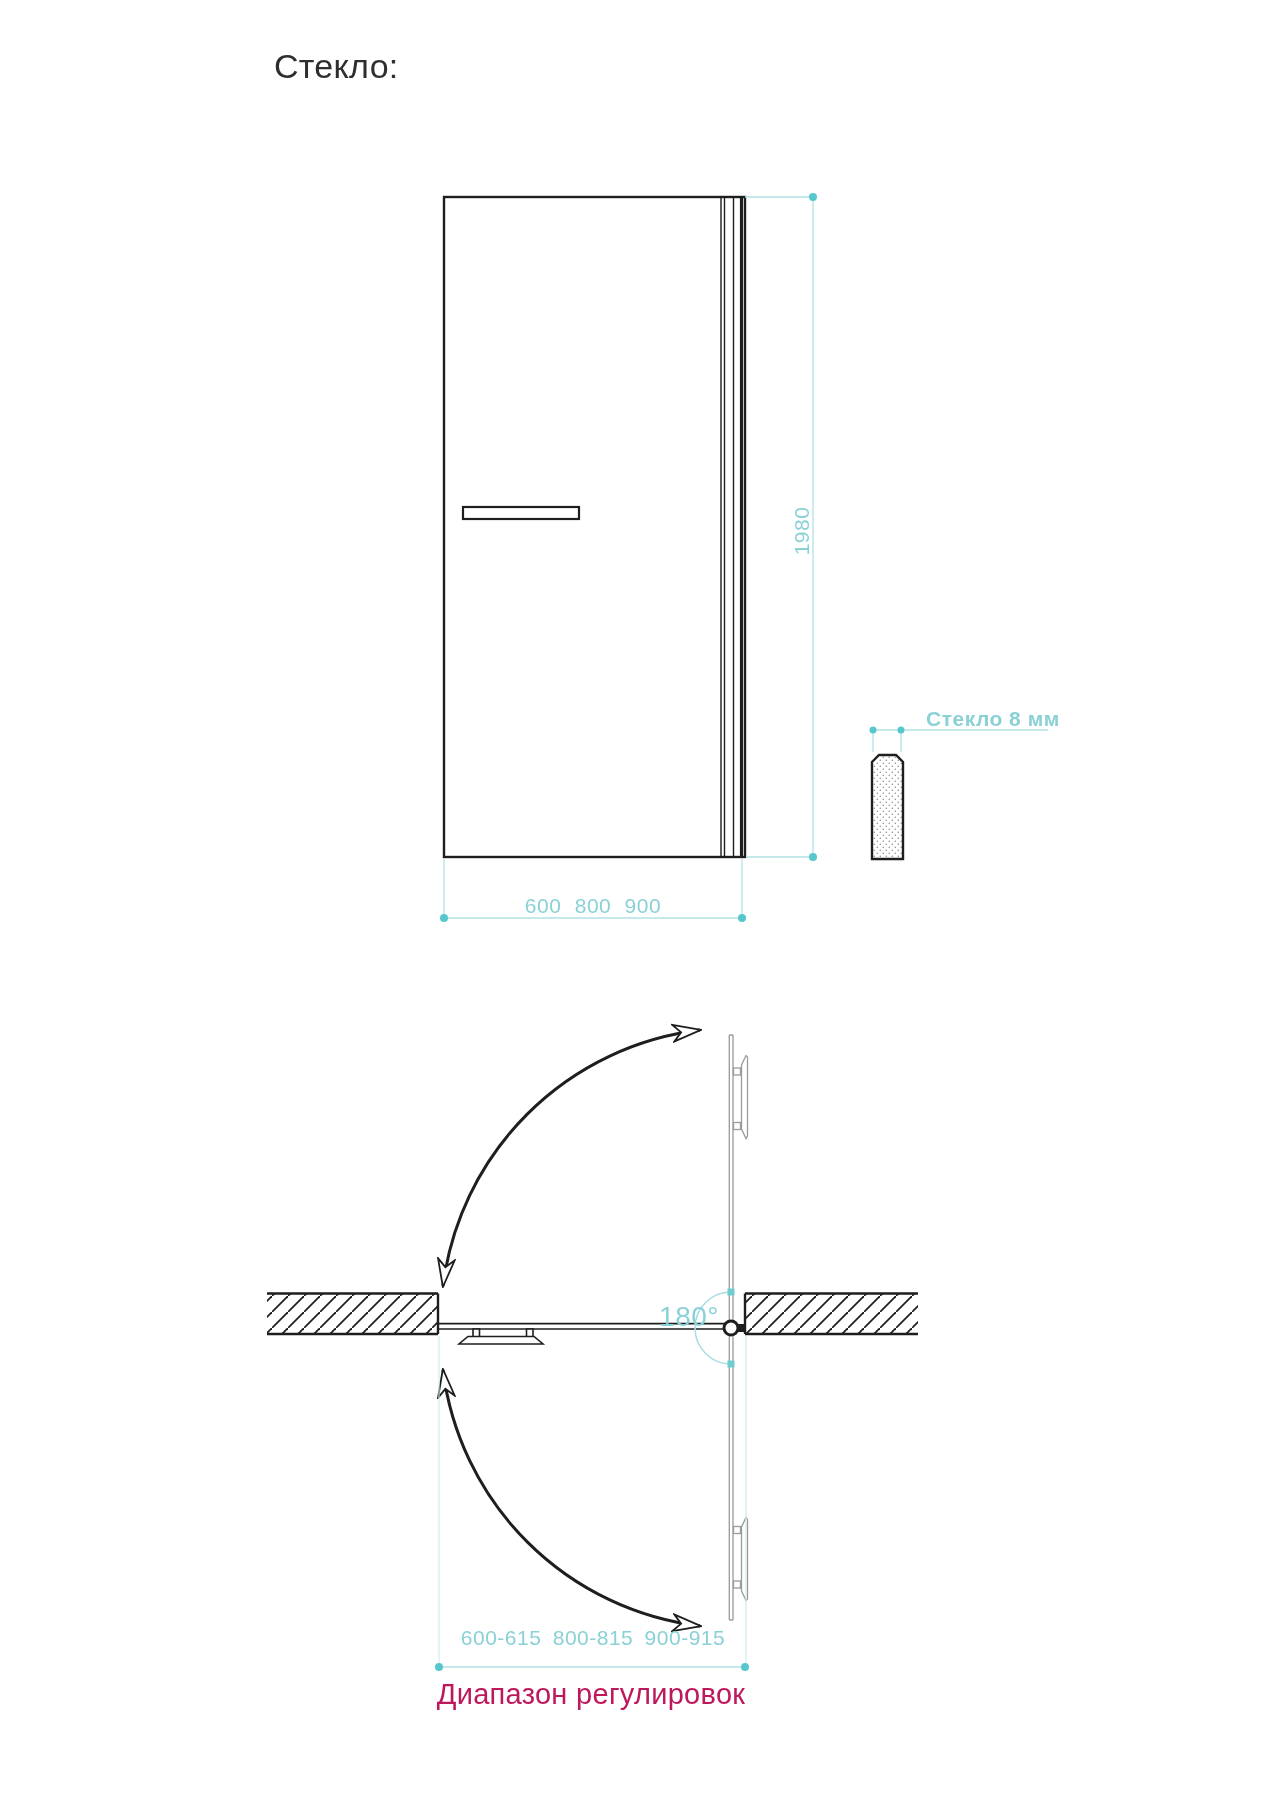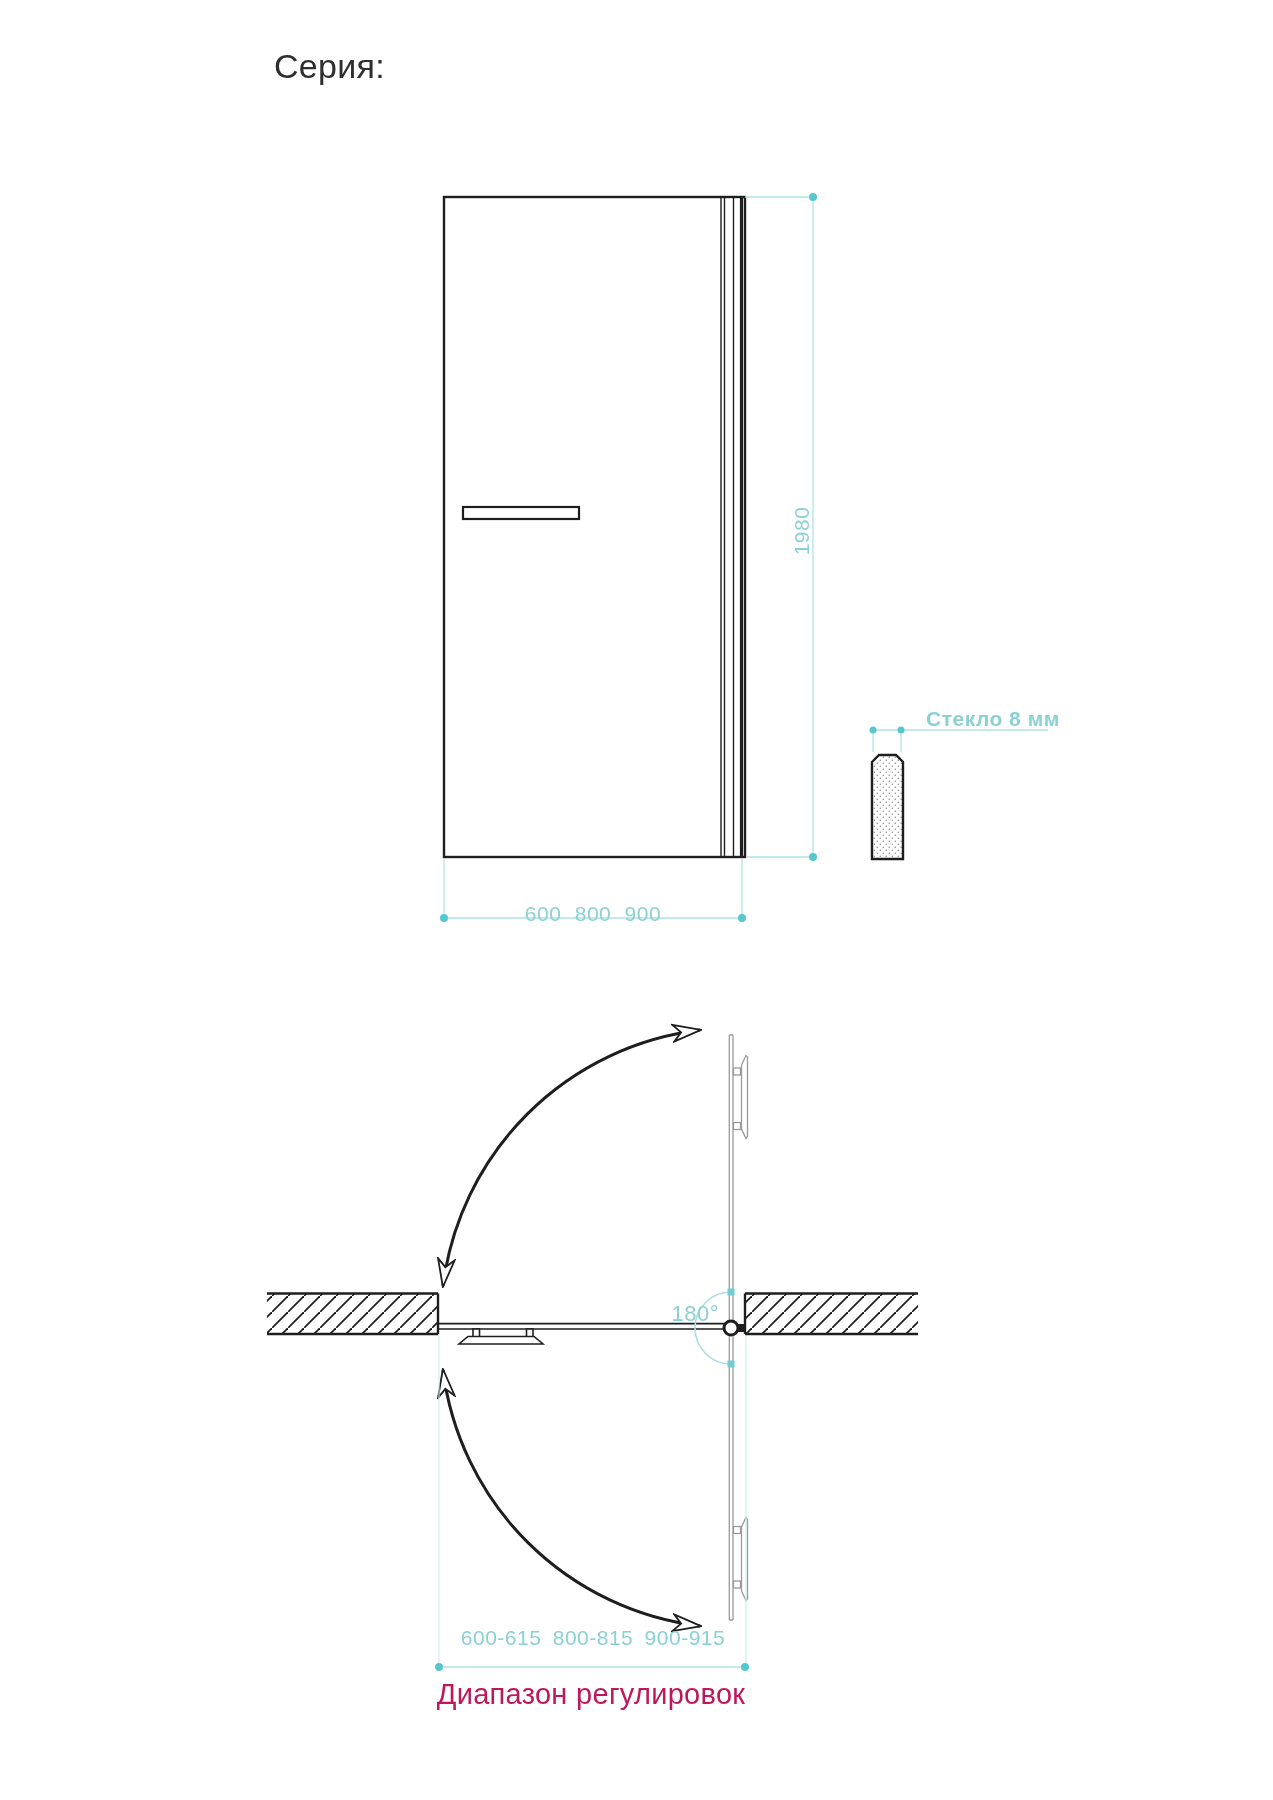--- a/index.html
+++ b/index.html
@@ -4,23 +4,23 @@
 <style>
   html,body{margin:0;padding:0;background:#ffffff;}
   .page{position:relative;width:1273px;height:1800px;background:#fff;overflow:hidden;
         font-family:"Liberation Sans","DejaVu Sans",sans-serif;}
   .drawing{position:absolute;left:0;top:0;}
   .title{position:absolute;left:274px;top:44px;color:#2e2e2e;font-size:34px;
          line-height:45px;font-weight:500;letter-spacing:.3px;}
   .lbl{position:absolute;color:#8ad1d6;font-size:21px;letter-spacing:.5px;white-space:nowrap;}
   .lbl.center{text-align:center;}
   .height-label{left:757px;top:519px;width:90px;text-align:center;transform:rotate(-90deg);}
-  .width-label{left:443px;top:894px;width:300px;word-spacing:7px;margin-top:8px;}
+  .width-label{left:443px;top:894px;width:300px;word-spacing:7px;}
   .glass-label{left:926px;top:707px;font-weight:bold;}
-  .angle-label{left:655px;top:1301px;width:64px;text-align:right;font-size:22px;}
+  .angle-label{left:655px;top:1301px;width:64px;text-align:right;font-size:28px;}
   .ranges-label{left:442px;top:1626px;width:302px;word-spacing:5px;}
   .caption{position:absolute;left:421px;top:1678px;width:340px;text-align:center;
            color:#be185d;font-size:29px;letter-spacing:.3px;}
 </style>
 </head>
 <body>
 
 <div class="page">
 
   <svg class="drawing" width="1273" height="1800" viewBox="0 0 1273 1800">
@@ -116,21 +116,21 @@
       <g>
         <path d="M439,1336 V1665 M746,1336 V1665" stroke="#cdeced" stroke-width="1.1" fill="none"></path>
         <path d="M439,1667 H745" stroke="#b2e2e4" stroke-width="1.3" fill="none"></path>
         <circle cx="439" cy="1667" r="4" fill="#56c8cd"></circle>
         <circle cx="745" cy="1667" r="4" fill="#56c8cd"></circle>
       </g>
     </g>
   </svg>
 
   <div class="title">
-    <div>Серия:</div>
+    <div>Стекло:</div>
   </div>
 
   <div class="lbl height-label">1980</div>
 
   <div class="lbl center width-label">600 800 900</div>
 
   <div class="lbl glass-label">Стекло 8 мм</div>
 
   <div class="lbl angle-label">180°</div>
 

